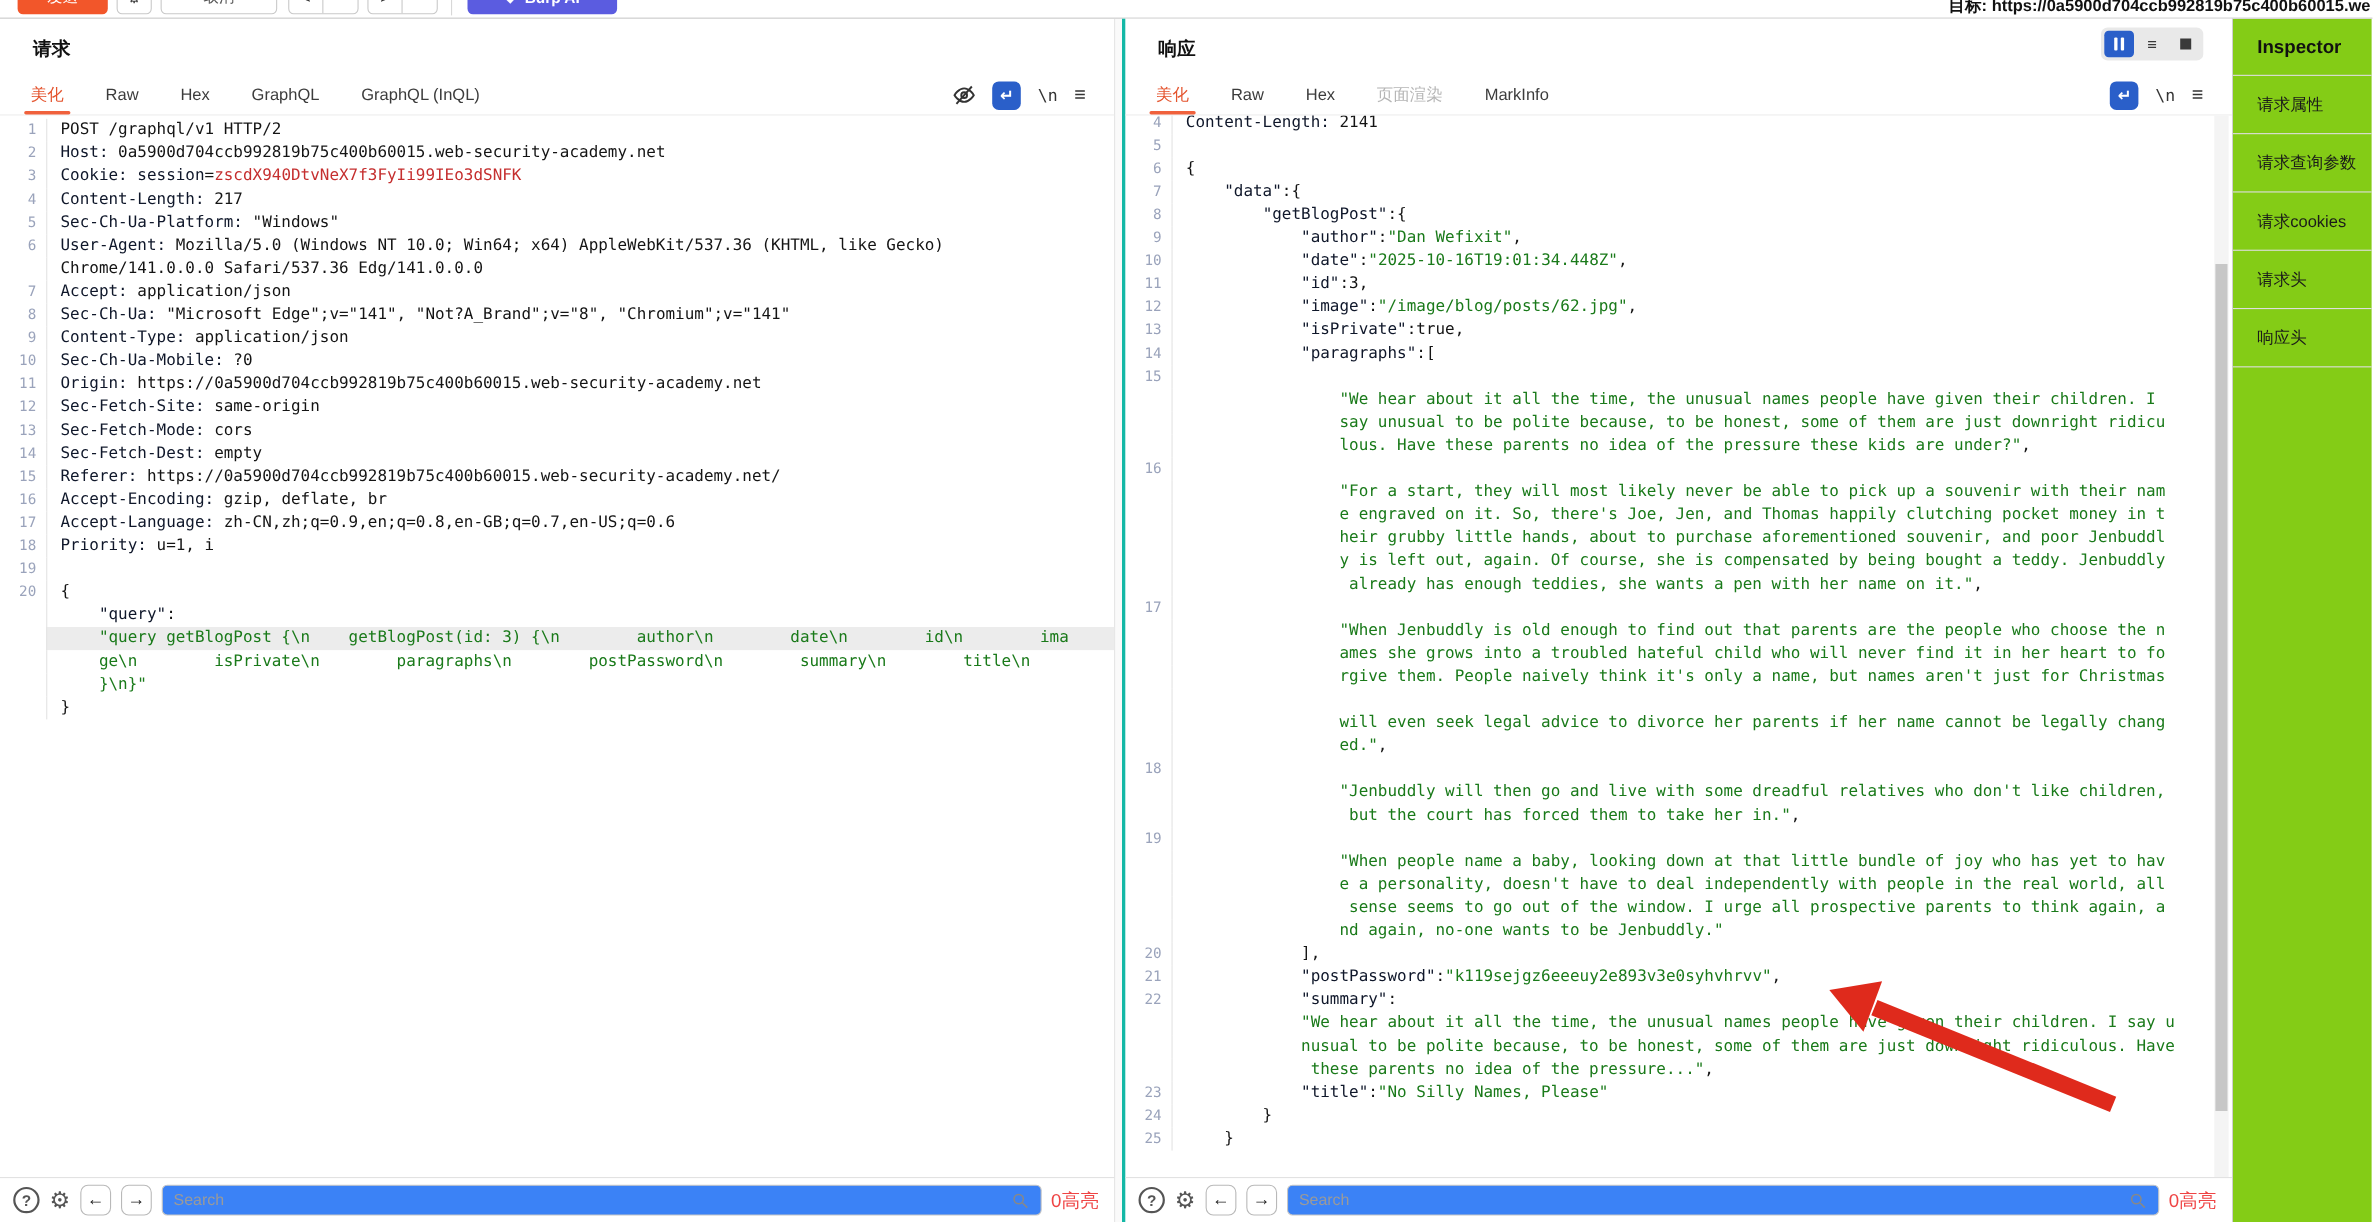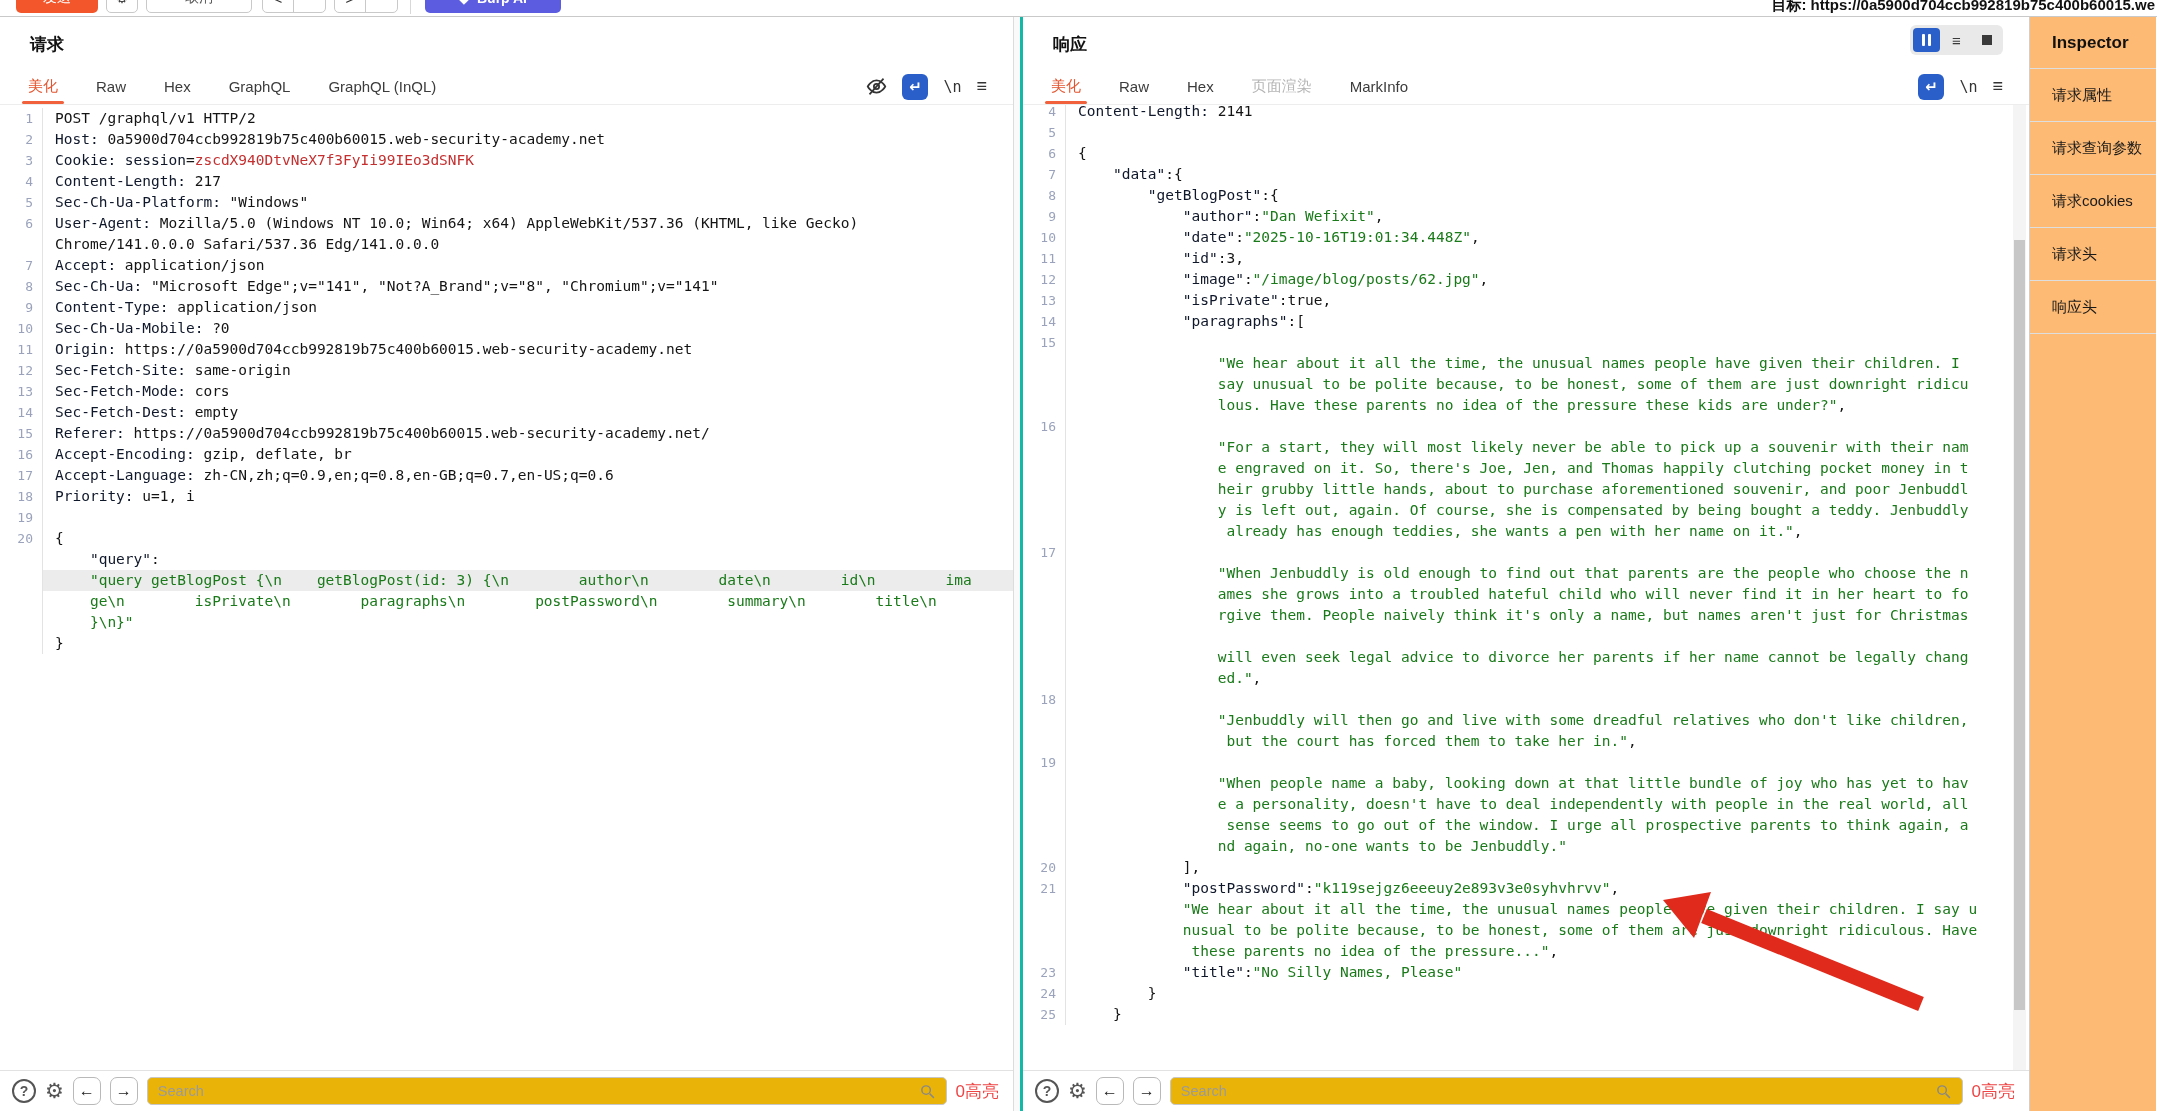--- a/index.html
+++ b/index.html
@@ -21,21 +21,21 @@
   .btn-burpai { left:425px; width:136px; background:#5b5ce0; color:#fff; border:none; border-radius:15px; gap:8px; font-weight:bold; }
   .burp-star { font-size:13px; }
   .target { position:absolute; bottom:1px; right:2px; font-weight:bold; font-size:15px; color:#111; white-space:nowrap; }
 
   
   .main { display:flex; height:1094px; }
   .panel { display:flex; flex-direction:column; background:#fff; }
   .panel.request  { width:1014px; border-right:1px solid #dcdcdc; }
   .panel-gap { width:6px; background:#fafafa; }
   .panel.response { width:1009px; border-left:3px solid #14b8a6; position:relative; }
-  .inspector { width:127px; border-left:1px solid #cfcfcf; background:#fdba74; }
+  .inspector { width:127px; border-left:1px solid #cfcfcf; background:#84cc16; }
 
   .panel-head { position:relative; height:52px; }
   .panel-title { position:absolute; left:30px; top:16px; font-size:17px; font-weight:bold; color:#111; }
 
   .mini-toolbar { position:absolute; right:26px; top:8px; background:#e9e9e9; border-radius:6px; padding:3px; display:flex; gap:3px; }
   .mini-btn { width:27px; height:24px; border-radius:4px; display:flex; align-items:center; justify-content:center; gap:3px; }
   .mini-btn.active { background:#2a5fc9; }
   .pause-bar { width:3px; height:12px; background:#fff; border-radius:1px; }
   .mini-lines { font-size:15px; color:#3a3a3a; font-weight:bold; }
   .stop-sq { width:10px; height:10px; background:#3a3a3a; }
@@ -68,21 +68,21 @@
   .scroll-track { position:absolute; right:3px; top:0; width:13px; height:100%; background:#f4f4f4; }
   .scroll-thumb { position:absolute; right:1px; top:135px; width:11px; height:770px; background:#c7c7c7; }
 
   
   .bottombar { height:41px; border-top:1px solid #e2e2e2; display:flex; align-items:center; gap:9px; padding:0 14px 0 12px; }
   .round-icn { width:24px; height:24px; border:2px solid #555; border-radius:50%; display:flex; align-items:center; justify-content:center;
     font-size:14px; font-weight:bold; color:#555; }
   .gear-icn { font-size:21px; color:#555; }
   .nav-btn { width:28px; height:28px; border:1px solid #b9b9b9; border-radius:7px; display:flex; align-items:center; justify-content:center;
     font-size:16px; color:#222; background:#fff; }
-  .search { flex:1; height:28px; border:1px solid #c6c6c6; border-radius:5px; display:flex; align-items:center; padding:4px 10px; background:#eab308; }
+  .search { flex:1; height:28px; border:1px solid #c6c6c6; border-radius:5px; display:flex; align-items:center; padding:4px 10px; background:#3b82f6; }
   .search input { flex:1; border:none; outline:none; font-size:14.5px; color:#333; background:transparent;
     font-family:"Liberation Sans","DejaVu Sans",sans-serif; }
   .search input::placeholder { color:#9a9a9a; }
   .hl-count { font-size:17px; color:#ef4444; white-space:nowrap; }
 
   
   .insp-title { padding:16px 0 15px 22px; font-size:17px; font-weight:bold; color:#111; border-bottom:1px solid #dedede; }
   .insp-item { height:53px; display:flex; align-items:center; padding-left:22px; font-size:15px; color:#1a1a1a; border-bottom:1px solid #dedede; }
 
   
@@ -442,20 +442,24 @@
           </div>
           <div class="crow">
             <span class="ln">20</span>
             <span class="ctext"><span class="c-p">            ],</span></span>
           </div>
           <div class="crow">
             <span class="ln">21</span>
             <span class="ctext"><span class="c-p">            </span><span class="c-k">"postPassword"</span><span class="c-p">:</span><span class="c-g">"k119sejgz6eeeuy2e893v3e0syhvhrvv"</span><span class="c-p">,</span></span>
           </div>
           <div class="crow">
+            <span class="ln">22</span>
+            <span class="ctext"><span class="c-p">            </span><span class="c-k">"summary"</span><span class="c-p">:</span></span>
+          </div>
+          <div class="crow">
             <span class="ln"></span>
             <span class="ctext"><span class="c-p">            </span><span class="c-g">"We hear about it all the time, the unusual names people have given their children. I say u</span></span>
           </div>
           <div class="crow">
             <span class="ln"></span>
             <span class="ctext"><span class="c-p">            </span><span class="c-g">nusual to be polite because, to be honest, some of them are just downright ridiculous. Have</span></span>
           </div>
           <div class="crow">
             <span class="ln"></span>
             <span class="ctext"><span class="c-p">            </span><span class="c-g"> these parents no idea of the pressure..."</span><span class="c-p">,</span></span>

